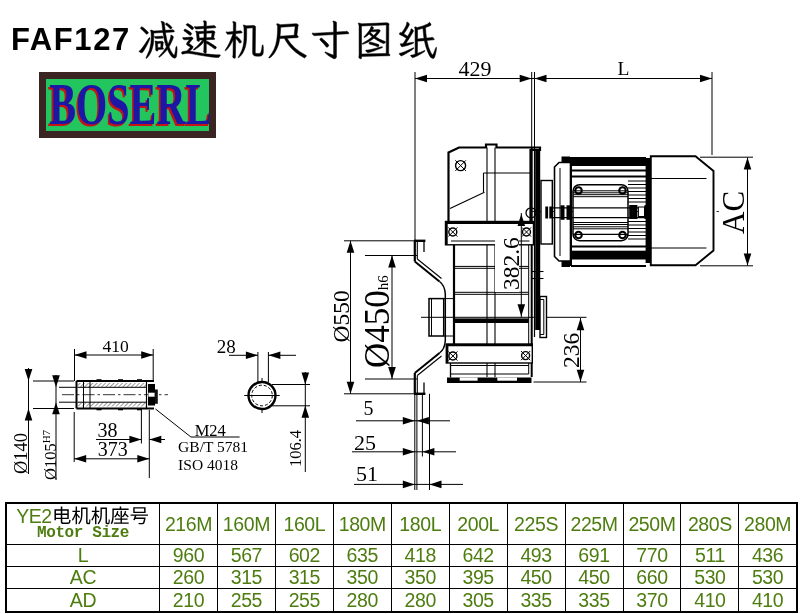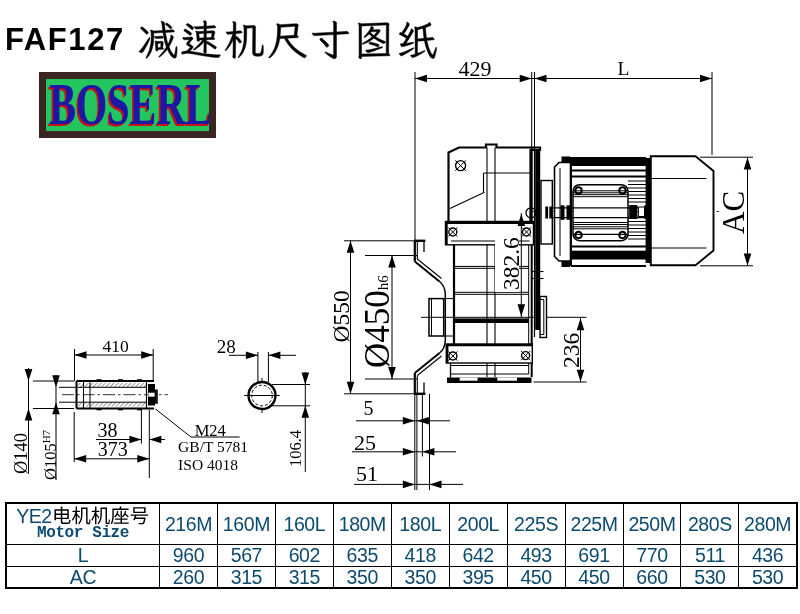--- a/index.html
+++ b/index.html
@@ -1,21 +1,21 @@
 <!DOCTYPE html>
 <html><head><meta charset="utf-8">
 <style>
 html,body{margin:0;padding:0;width:800px;height:614px;background:#fff;overflow:hidden}
 body{position:relative;font-family:"Liberation Sans",sans-serif}
-#title{position:absolute;left:5px;top:21.5px;font-size:31px;font-weight:bold;letter-spacing:1.6px;color:#000}
+#title{position:absolute;left:11px;top:21.5px;font-size:31px;font-weight:bold;letter-spacing:1.6px;color:#000}
 #logo{position:absolute;left:38.5px;top:71.5px;width:163px;height:52px;border:7px solid #3a2522;background:#22c55e}
 #drawing{position:absolute;left:0;top:0}
 #tbl{position:absolute;left:5px;top:502px;width:791px}
 table{border-collapse:collapse;table-layout:fixed;width:791px;font-family:"Liberation Sans",sans-serif;border:2.6px solid #000}
-td{border:1.6px solid #000;text-align:center;vertical-align:middle;font-size:19.5px;letter-spacing:-0.4px;color:#0c4a6e;padding:0;line-height:1.05}
+td{border:1.6px solid #000;text-align:center;vertical-align:middle;font-size:19.5px;letter-spacing:-0.4px;color:#4d7c0f;padding:0;line-height:1.05}
 </style></head>
 <body>
 <div id="title">FAF127</div>
 <div id="logo"><svg width="163" height="52" viewBox="0 0 163 52">
 <text x="1.6" y="47" font-family="Liberation Serif, serif" font-size="60" font-weight="bold" textLength="163" lengthAdjust="spacingAndGlyphs" fill="#c41414">BOSERL</text>
 <text x="3.2" y="45.4" font-family="Liberation Serif, serif" font-size="60" font-weight="bold" textLength="163" lengthAdjust="spacingAndGlyphs" fill="#1c17a5">BOSERL</text>
 </svg></div>
 <svg id="drawing" width="800" height="614" viewBox="0 0 800 614">
 <path transform="translate(137.0,54.8) scale(0.0415,-0.0415)" d="M952 204Q940 204 935 168Q925 83 913.0 36.5Q901 -10 895.0 -10.0Q889 -10 852.5 38.5Q816 87 772 190Q804 243 841.0 325.5Q878 408 878.0 427.5Q878 447 838 469Q823 476 817.5 476.0Q812 476 812 470V466Q814 462 814 456V440Q814 430 798.0 377.5Q782 325 747 257Q717 335 693 496Q688 529 686 540L876 551Q903 553 903 565Q903 579 875 598Q864 606 858.0 606.0Q852 606 842.0 602.5Q832 599 824.0 598.5Q816 598 806 597L680 589Q670 654 661 772Q659 791 631.0 798.5Q603 806 589.0 806.0Q575 806 575.0 800.5Q575 795 583.5 787.0Q592 779 595.5 768.5Q599 758 602.0 732.0Q605 706 609.5 665.5Q614 625 619 585L405 572Q353 598 338.5 598.0Q324 598 324 590Q324 586 326 581L332 567Q342 540 342 473V404Q342 357 335 283Q321 120 225 -56Q217 -71 217.0 -80.0Q217 -89 223.0 -89.0Q229 -89 250.0 -68.0Q271 -47 297.5 -6.5Q324 34 348.5 92.5Q373 151 388.5 229.0Q404 307 404 479V524L626 537Q642 436 659.0 354.0Q676 272 708 190Q641 80 541 -27Q526 -43 526.0 -50.5Q526 -58 532.5 -58.0Q539 -58 569.5 -36.0Q600 -14 643.5 28.5Q687 71 732 132Q767 52 797 8Q859 -83 905 -83Q923 -83 936.5 -68.0Q950 -53 954 -20Q966 72 966.0 138.0Q966 204 952 204ZM787 641Q803 624 813.0 624.0Q823 624 833.5 639.0Q844 654 844 659Q844 671 785.5 719.5Q727 768 714.5 768.0Q702 768 694.0 757.0Q686 746 686.0 738.5Q686 731 695 724Q743 688 787 641ZM446 442 424 445Q418 445 418.0 441.0Q418 437 424 421Q435 393 459 393L472 394L614 401Q635 403 635.0 415.0Q635 427 620.0 440.5Q605 454 598.0 454.0Q591 454 583.0 450.0Q575 446 563 446L466 443ZM591 325 498 319Q456 331 443.5 331.0Q431 331 431.0 326.0Q431 321 437.0 311.0Q443 301 444 277L450 166V155L447 122Q447 110 462.5 99.5Q478 89 488 89Q504 89 504 106V109L503 126L612 132Q623 133 630.5 135.0Q638 137 638.0 145.5Q638 154 621 178L632 282Q633 287 635.0 291.0Q637 295 637.0 301.0Q637 307 626.0 316.5Q615 326 603 326ZM577 280 571 174 501 171 497 275ZM274 536Q274 545 222.5 593.0Q171 641 146.0 658.0Q121 675 115.0 675.0Q109 675 97.0 663.5Q85 652 85.0 644.5Q85 637 88.5 632.5Q92 628 126.0 599.0Q160 570 193.5 532.0Q227 494 234.5 494.0Q242 494 250 501Q274 520 274 536ZM111 48H115Q127 48 135.5 58.5Q144 69 179.0 124.5Q214 180 263.5 280.0Q313 380 313.0 397.0Q313 414 306 414Q293 414 274 384Q174 224 96 126Q80 106 64.5 98.5Q49 91 49 84Q49 82 62.0 68.0Q75 54 111 48Z" stroke="#000" stroke-width="12" fill="#000"></path>
 <path transform="translate(180.2,54.8) scale(0.0415,-0.0415)" d="M899 -64H910Q928 -63 936.5 -57.0Q945 -51 961 -25Q969 -12 969 -8Q969 0 953 0H945Q937 -1 927.5 -1.0Q918 -1 907 -1Q860 -1 797.0 4.5Q734 10 663.5 19.0Q593 28 523.0 39.0Q453 50 392.0 60.5Q331 71 287 80Q257 86 226 89Q272 128 290.5 148.0Q309 168 309 187Q309 198 304.5 205.0Q300 212 281.5 224.5Q263 237 220 264Q214 269 214.0 271.0Q214 273 216 275Q233 297 251.0 319.0Q269 341 294 369Q299 374 304.5 380.5Q310 387 310 394Q310 407 296.0 417.5Q282 428 271 428Q269 428 266.5 427.5Q264 427 261 427L124 415Q119 414 113.5 414.0Q108 414 103 414Q86 414 71 417Q70 417 68.5 417.5Q67 418 66 418Q59 418 59 411L62 398Q66 386 77.5 373.5Q89 361 111 361Q117 361 123.5 361.5Q130 362 139 363L224 371Q208 352 194.5 335.0Q181 318 170 303Q152 278 152 261Q152 241 179 225Q212 207 238 189Q242 185 242 182Q242 181 240 177Q223 157 200.5 135.5Q178 114 149 90Q94 86 69.5 80.5Q45 75 39.5 68.5Q34 62 34 55L35 45Q36 35 41.0 25.0Q46 15 58 15Q61 15 65.5 16.5Q70 18 76 19Q106 28 132.0 32.0Q158 36 180 36Q207 36 231.0 32.5Q255 29 278 24Q322 16 386.0 4.5Q450 -7 524.0 -19.0Q598 -31 670.0 -41.0Q742 -51 802.5 -57.5Q863 -64 899 -64ZM573 517 572 408 459 404 450 510ZM767 527 752 416 629 411 630 520ZM241 469Q251 469 258.5 478.5Q266 488 270.5 499.0Q275 510 275 512Q275 517 272.0 522.0Q269 527 256.5 537.0Q244 547 216.0 565.0Q188 583 138 612Q127 619 119 619Q109 619 97 604Q88 594 88 586Q88 576 106 565Q133 548 160.5 527.5Q188 507 219 481Q226 476 231.0 472.5Q236 469 241 469ZM288 603Q294 603 303.0 610.5Q312 618 318.5 627.5Q325 637 325.0 644.0Q325 651 311.5 664.5Q298 678 278.0 693.5Q258 709 236.5 723.0Q215 737 198.0 746.0Q181 755 175 755Q164 755 154.0 742.0Q144 729 144 724Q144 716 160 705Q189 686 216.0 663.5Q243 641 269 615Q281 603 288 603ZM629 363 812 371Q820 372 827.5 373.5Q835 375 835 381Q835 386 829.0 394.0Q823 402 808 415L828 524Q829 529 833.5 534.0Q838 539 838 545Q838 553 823.0 566.0Q808 579 792 579H785L630 570V636L843 649Q850 650 855.0 653.5Q860 657 860 663Q860 673 849.0 683.5Q838 694 825.0 701.0Q812 708 806 708Q802 708 800 707Q790 703 779.5 701.0Q769 699 755 698L630 690V792Q630 806 615.5 811.5Q601 817 586.5 818.0Q572 819 571 819Q556 819 556 811Q556 807 562 799Q570 789 572.0 779.0Q574 769 574 758V687L402 676H391Q370 676 353 680Q350 681 346 681Q340 681 340 675Q340 671 341 668Q346 655 358.0 638.0Q370 621 395 621Q402 621 410.5 621.5Q419 622 429 623L573 632V567L444 560Q421 566 406.0 568.5Q391 571 383 571Q371 571 371.0 565.0Q371 559 381 544Q385 538 388.0 527.5Q391 517 392 506L403 403Q403 399 403.5 395.5Q404 392 404 388Q404 382 403.5 376.0Q403 370 402 363V357Q402 344 411.5 336.0Q421 328 432.5 325.0Q444 322 448 322Q458 322 461.5 328.0Q465 334 465 342V346L464 355L539 358Q493 296 442.0 243.0Q391 190 341 151Q317 133 317 122Q317 116 326 116Q338 116 363.0 130.0Q388 144 419.0 167.0Q450 190 480.5 217.5Q511 245 536.0 273.0Q561 301 574 324L573 307Q572 290 572 276Q572 255 572.0 230.0Q572 205 572 188L571 170Q571 152 569.5 131.5Q568 111 564 88Q564 86 563.5 84.0Q563 82 563 80Q563 68 573.0 58.0Q583 48 595.0 42.5Q607 37 612 37Q621 37 625.0 45.0Q629 53 629 66V278Q680 247 725.5 216.0Q771 185 817 149Q831 138 839.0 138.0Q847 138 854.5 146.0Q862 154 866.5 164.0Q871 174 871 179Q871 190 850 204Q819 226 786.0 247.0Q753 268 724.0 285.5Q695 303 675.0 313.5Q655 324 650 324Q639 324 629 307Z" stroke="#000" stroke-width="12" fill="#000"></path>
@@ -346,14 +346,28 @@
           <td>315</td>
           <td>350</td>
           <td>350</td>
           <td>395</td>
           <td>450</td>
           <td>450</td>
           <td>660</td>
           <td>530</td>
           <td>530</td>
         </tr>
+<tr style="height:24px">
+          <td>AD</td>
+          <td>210</td>
+          <td>255</td>
+          <td>255</td>
+          <td>280</td>
+          <td>280</td>
+          <td>305</td>
+          <td>335</td>
+          <td>335</td>
+          <td>370</td>
+          <td>410</td>
+          <td>410</td>
+        </tr>
 </tbody>
     </table>
 </div>
 </body></html>

